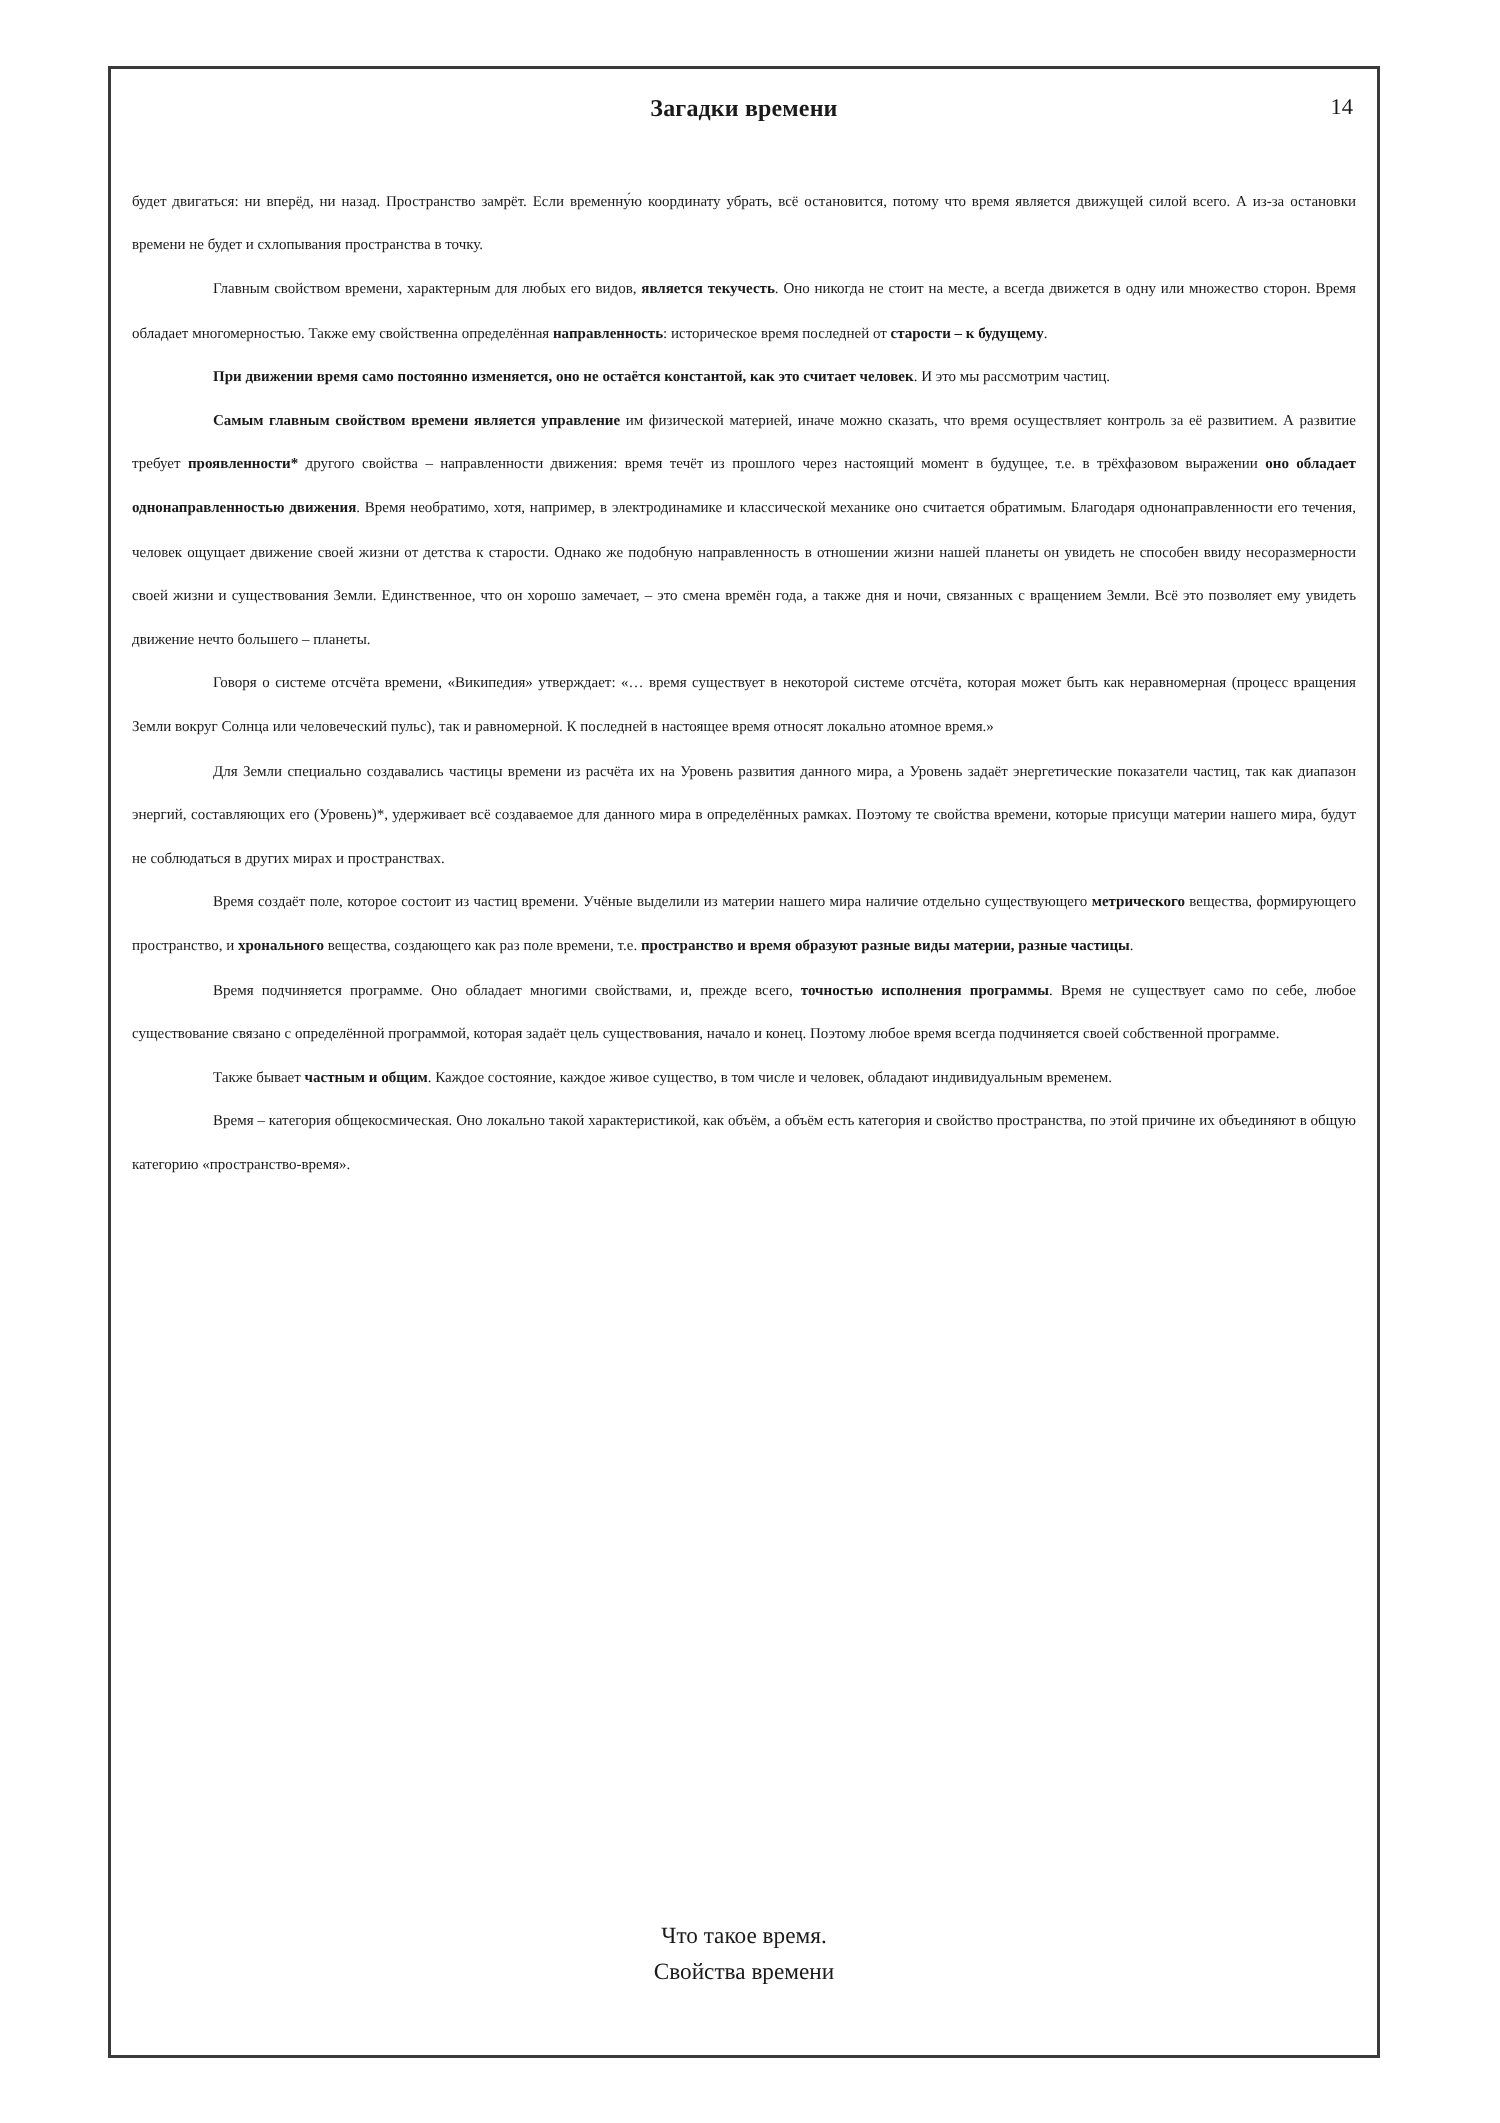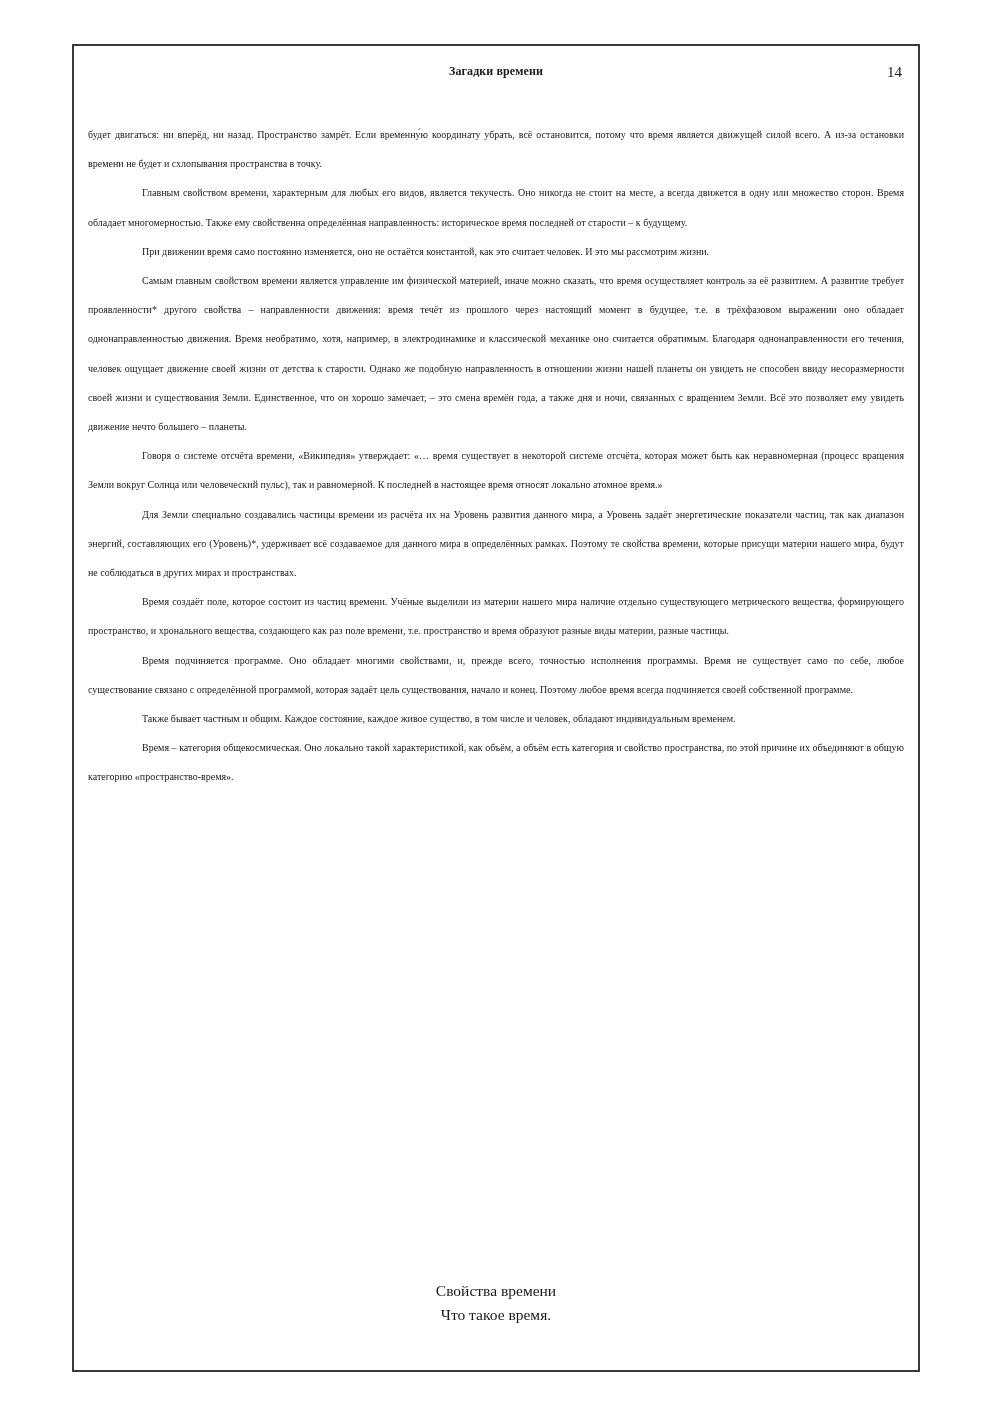--- a/index.html
+++ b/index.html
@@ -41,21 +41,21 @@
     height: 56px;
     margin-top: 18px;
   }
   .runhead-title {
     position: absolute;
     left: 0;
     right: 0;
     top: 0;
     text-align: center;
     font-weight: bold;
-    font-size: 12px;
+    font-size: 16px;
     letter-spacing: 0.1px;
   }
   .runhead-page {
     position: absolute;
     right: 2px;
     top: 0;
     font-size: 15px;
   }
 
   
@@ -67,21 +67,21 @@
     hyphens: none;
   }
   .body-text p {
     margin: 0;
     text-indent: 0;
   }
   .body-text p.indent {
     text-indent: 54px;
   }
   .body-text b {
-    font-weight: normal;
+    font-weight: bold;
   }
 
   
   .caption {
     position: absolute;
     left: 0;
     right: 0;
     top: 1233px;
     text-align: center;
     font-size: 15.5px;
@@ -96,29 +96,29 @@
   <div class="page-inner">
 
     <div class="runhead">
       <div class="runhead-title">Загадки времени</div>
       <div class="runhead-page">14</div>
     </div>
 
     <div class="body-text" id="body-text">
         <p><span>будет двигаться: ни вперёд, ни назад. Пространство замрёт. Если временн</span><span>у́</span><span>ю координату убрать, всё остановится, потому что время является движущей силой всего. А из-за остановки времени не будет и схлопывания пространства в точку.</span></p>
         <p class="indent"><span>Главным свойством времени, характерным для любых его видов, </span><b>является текучесть</b><span>. Оно никогда не стоит на месте, а всегда движется в одну или множество сторон. Время обладает многомерностью. Также ему свойственна определённая </span><b>направленность</b><span>: историческое время последней от </span><b>старости – к будущему</b><span>.</span></p>
-        <p class="indent"><b>При движении время само постоянно изменяется, оно не остаётся константой, как это считает человек</b><span>. И это мы рассмотрим жизни.</span></p>
+        <p class="indent"><b>При движении время само постоянно изменяется, оно не остаётся константой, как это считает человек</b><span>. И это мы рассмотрим частиц.</span></p>
         <p class="indent"><b>Самым главным свойством времени является управление</b><span> им физической материей, иначе можно сказать, что время осуществляет контроль за её развитием. А развитие требует </span><b>проявленности*</b><span> другого свойства – направленности движения: время течёт из прошлого через настоящий момент в будущее, т.е. в трёхфазовом выражении </span><b>оно обладает однонаправленностью движения</b><span>. Время необратимо, хотя, например, в электродинамике и классической механике оно считается обратимым. Благодаря однонаправленности его течения, человек ощущает движение своей жизни от детства к старости. Однако же подобную направленность в отношении жизни нашей планеты он увидеть не способен ввиду несоразмерности своей жизни и существования Земли. Единственное, что он хорошо замечает, – это смена времён года, а также дня и ночи, связанных с вращением Земли. Всё это позволяет ему увидеть движение нечто большего – планеты.</span></p>
         <p class="indent"><span>Говоря о системе отсчёта времени, «Википедия» утверждает: «… время существует в некоторой системе отсчёта, которая может быть как неравномерная (процесс вращения Земли вокруг Солнца или человеческий пульс), так и равномерной. К последней в настоящее время относят локально атомное время.»</span></p>
         <p class="indent"><span>Для Земли специально создавались частицы времени из расчёта их на Уровень развития данного мира, а Уровень задаёт энергетические показатели частиц, так как диапазон энергий, составляющих его (Уровень)*, удерживает всё создаваемое для данного мира в определённых рамках. Поэтому те свойства времени, которые присущи материи нашего мира, будут не соблюдаться в других мирах и пространствах.</span></p>
         <p class="indent"><span>Время создаёт поле, которое состоит из частиц времени. Учёные выделили из материи нашего мира наличие отдельно существующего </span><b>метрического</b><span> вещества, формирующего пространство, и </span><b>хронального</b><span> вещества, создающего как раз поле времени, т.е. </span><b>пространство и время образуют разные виды материи, разные частицы</b><span>.</span></p>
         <p class="indent"><span>Время подчиняется программе. Оно обладает многими свойствами, и, прежде всего, </span><b>точностью исполнения программы</b><span>. Время не существует само по себе, любое существование связано с определённой программой, которая задаёт цель существования, начало и конец. Поэтому любое время всегда подчиняется своей собственной программе.</span></p>
         <p class="indent"><span>Также бывает </span><b>частным и общим</b><span>. Каждое состояние, каждое живое существо, в том числе и человек, обладают индивидуальным временем.</span></p>
         <p class="indent"><span>Время – категория общекосмическая. Оно локально такой характеристикой, как объём, а объём есть категория и свойство пространства, по этой причине их объединяют в общую категорию «пространство-время».</span></p>
       </div>
 
   </div>
 
   <div class="caption">
+    <div>Что такое время.</div>
     <div>Свойства времени</div>
-    <div>Что такое время.</div>
   </div>
 </div>
 
 </body></html>

